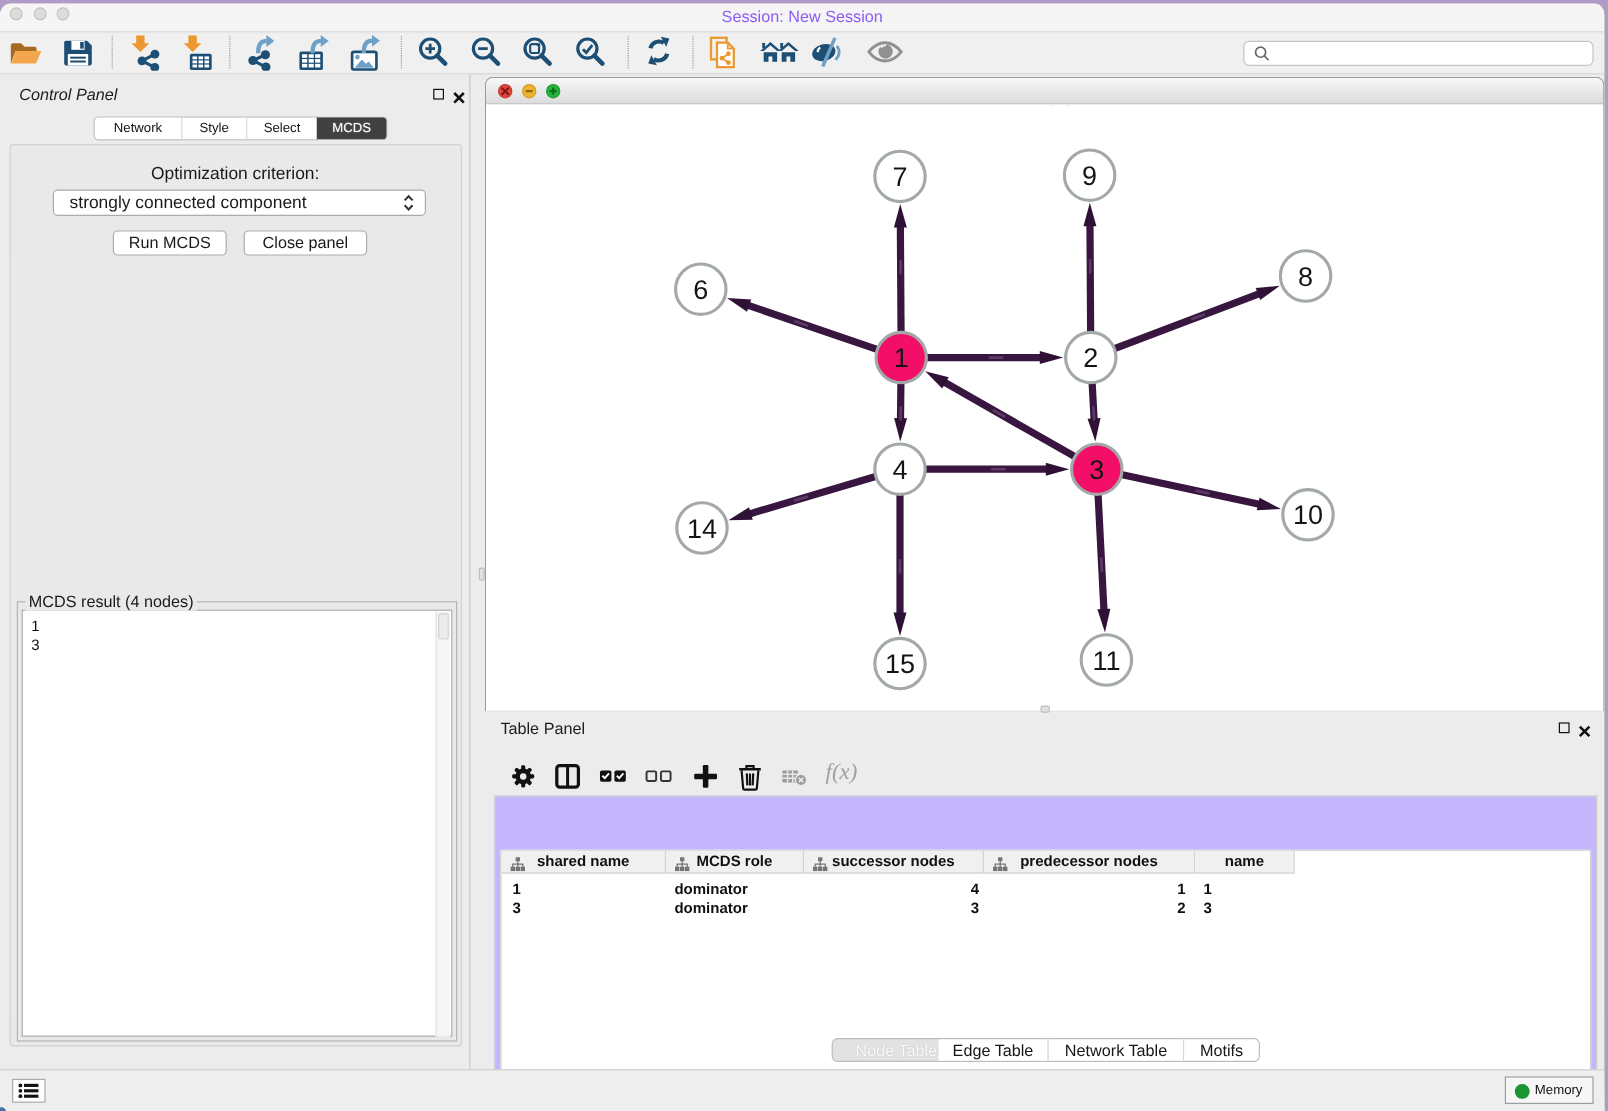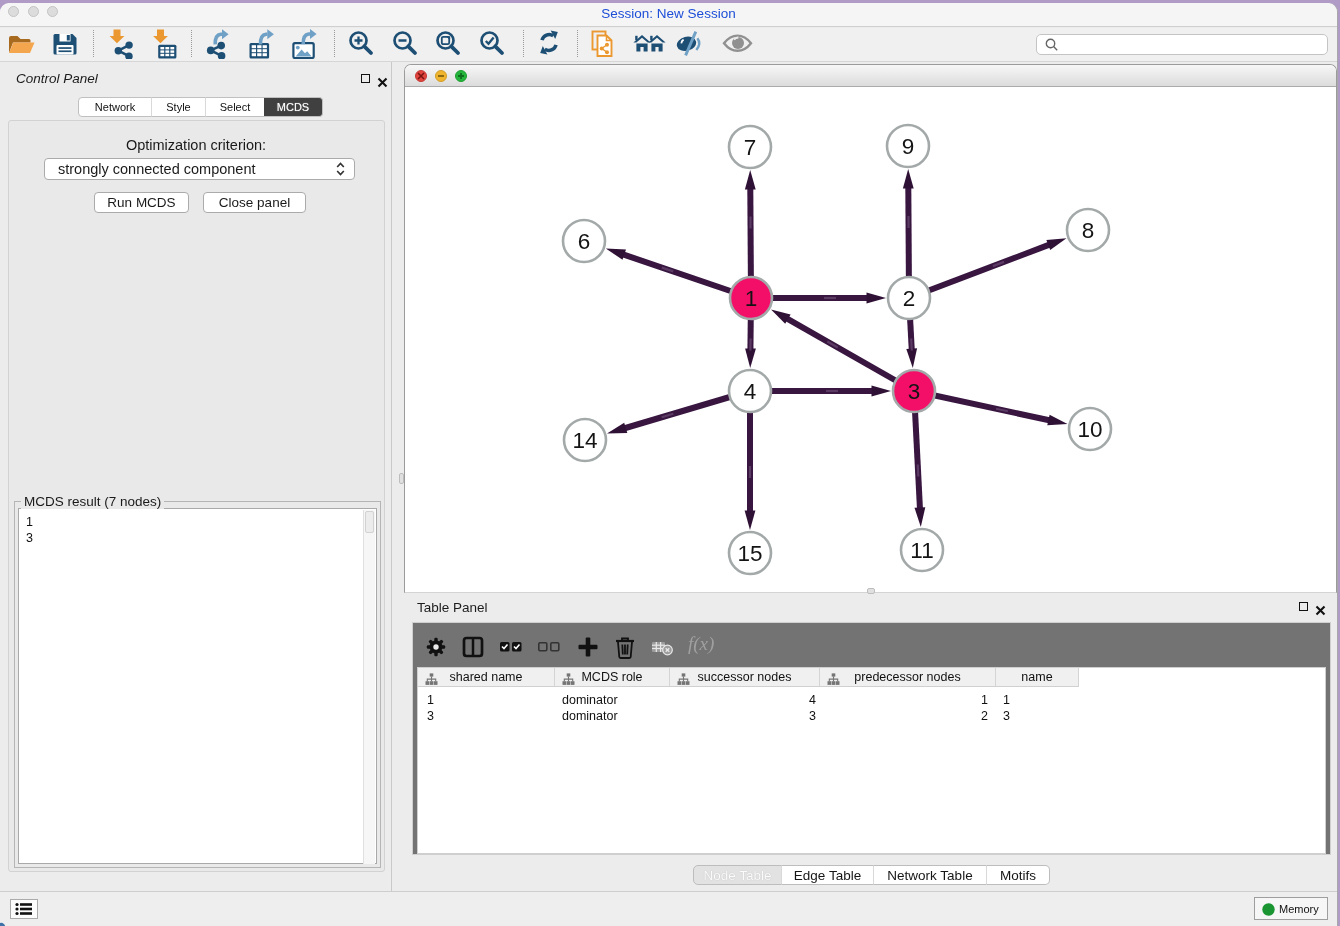--- a/index.html
+++ b/index.html
@@ -7,21 +7,21 @@
 body { background:#b09ac6; font-family:"Liberation Sans", sans-serif; position:relative; }
 .window { position:absolute; left:0; top:3px; width:1338px; height:923px;
   background:#ececec; border-radius:9px 9px 0 0; overflow:hidden;
   border-right:1px solid #a8a8a8; }
 
 .titlebar { position:absolute; left:0; top:0; width:100%; height:24px;
   background:#f5f5f5; border-bottom:1px solid #cfcfcf; border-radius:9px 9px 0 0; }
 .tl { position:absolute; top:3px; width:11px; height:11px; border-radius:50%;
   background:#dcdcdc; border:1px solid #c3c3c3; }
 .titletext { position:absolute; top:3px; left:0; width:100%; text-align:center;
-  font-size:13.5px; color:#1d4ed8; }
+  font-size:13.5px; color:#8b5cf6; }
 
 .toolbar { position:absolute; left:0; top:25px; width:100%; height:34px;
   background:#f0f0f0; border-bottom:1px solid #d6d6d6; }
 .sep { position:absolute; top:27px; height:27px; width:0; border-left:1px dotted #9a9a9a; }
 .ticon { position:absolute; z-index:5; }
 
 .search { position:absolute; left:1036px; top:31px; width:292px; height:21px;
   background:#fff; border:1px solid #c4c4c4; border-radius:5px; }
 
 .cpanel { position:absolute; left:0; top:59px; width:392px; height:829px;
@@ -63,31 +63,31 @@
   background:linear-gradient(#f7f7f7,#dcdcdc); border-bottom:1px solid #ababab;
   border-radius:6px 6px 0 0; }
 .mac { position:absolute; top:5px; width:12px; height:12px; border-radius:50%; }
 .nettitletext { position:absolute; top:3px; left:0; width:100%; text-align:center;
   font-size:13px; font-weight:bold; color:#1a1a1a; letter-spacing:0.5px;margin-top:17px; }
 .netcontent { position:absolute; left:0; top:23px; width:100%; height:504px; background:#fff; }
 .hsplit-handle { position:absolute; left:867px; top:585px; width:8px; height:6px;
   background:#e0e0e0; border:1px solid #bdbdbd; border-radius:2px; }
 
 .tp-title { position:absolute; left:417px; top:597px; font-size:13.5px; color:#1c1c1c; }
-.tpanel { position:absolute; left:412px; top:619px; width:919px; height:233px;
-  background:#737373; border:1px solid #cfcfcf; }
+.tpanel { position:absolute; left:412px; top:660px; width:919px; height:233px;
+  background:#c4b5fd; border:1px solid #cfcfcf;font-weight:bold; }
 .tp-table { position:absolute; left:4px; top:44px; width:909px; height:187px;
   background:#fff; border:1px solid #cfcfcf; }
 .th { position:absolute; top:0; height:19px; background:#f0f0f0;
   border-right:1px solid #d4d4d4; border-bottom:1px solid #d0d0d0;
   font-size:12.5px; color:#111; text-align:center; line-height:18px; }
 .td { position:absolute; font-size:12.5px; color:#111; height:16px; line-height:16px; }
 .btab { position:absolute; top:862px; height:20px; background:#fff; border:1px solid #bdbdbd;
   font-size:13.5px; font-weight:500; color:#161616; text-align:center; line-height:19px; }
-.btab.dis { background:#e2e2e2; color:#fbfbfb; text-shadow:0 0 1px #b0b0b0; }
+.btab.dis { background:#e2e2e2; color:#fbfbfb; text-shadow:0 0 1px #b0b0b0;text-align:right; }
 
 .statusbar { position:absolute; left:0; top:888px; width:100%; height:35px;
   background:#eeeeee; border-top:1px solid #cecece; }
 .listbtn { position:absolute; left:10px; top:896px; width:28px; height:20px;
   background:#fcfcfc; border:1px solid #ababab; }
 .membtn { position:absolute; left:1254px; top:894px; width:74px; height:23px;
   background:#f6f6f6; border:1px solid #9e9e9e; font-size:11px; color:#111; }
 </style>
 </head>
 <body>
@@ -259,21 +259,21 @@
   <div class="optlabel">Optimization criterion:</div>
   <div class="dropdown">strongly connected component
     <svg width="11" height="16" style="position:absolute;right:8px;top:2px" viewBox="0 0 11 16">
         <path d="M2.2 6 L5.5 2.5 L8.8 6 M2.2 10 L5.5 13.5 L8.8 10" fill="none" stroke="#333" stroke-width="1.7"></path>
       </svg>
   </div>
   <div class="btn" style="left:94px; width:95px;">Run MCDS</div>
   <div class="btn" style="left:203px; width:103px;">Close panel</div>
   <div class="fieldset">
     <div class="fs-border"></div>
-    <div class="fs-legend">MCDS result (7 nodes)</div>
+    <div class="fs-legend">MCDS result (4 nodes)</div>
     <div class="fs-inner">
         <div style="padding:5px 0 0 7px; line-height:16px;">1<br>3</div>
       <div class="fs-scroll"></div>
         <div class="fs-thumb"></div>
     </div>
   </div>
   <div class="vsplit-handle"></div>
 
   <div class="netwin">
     <div class="nettitle">

